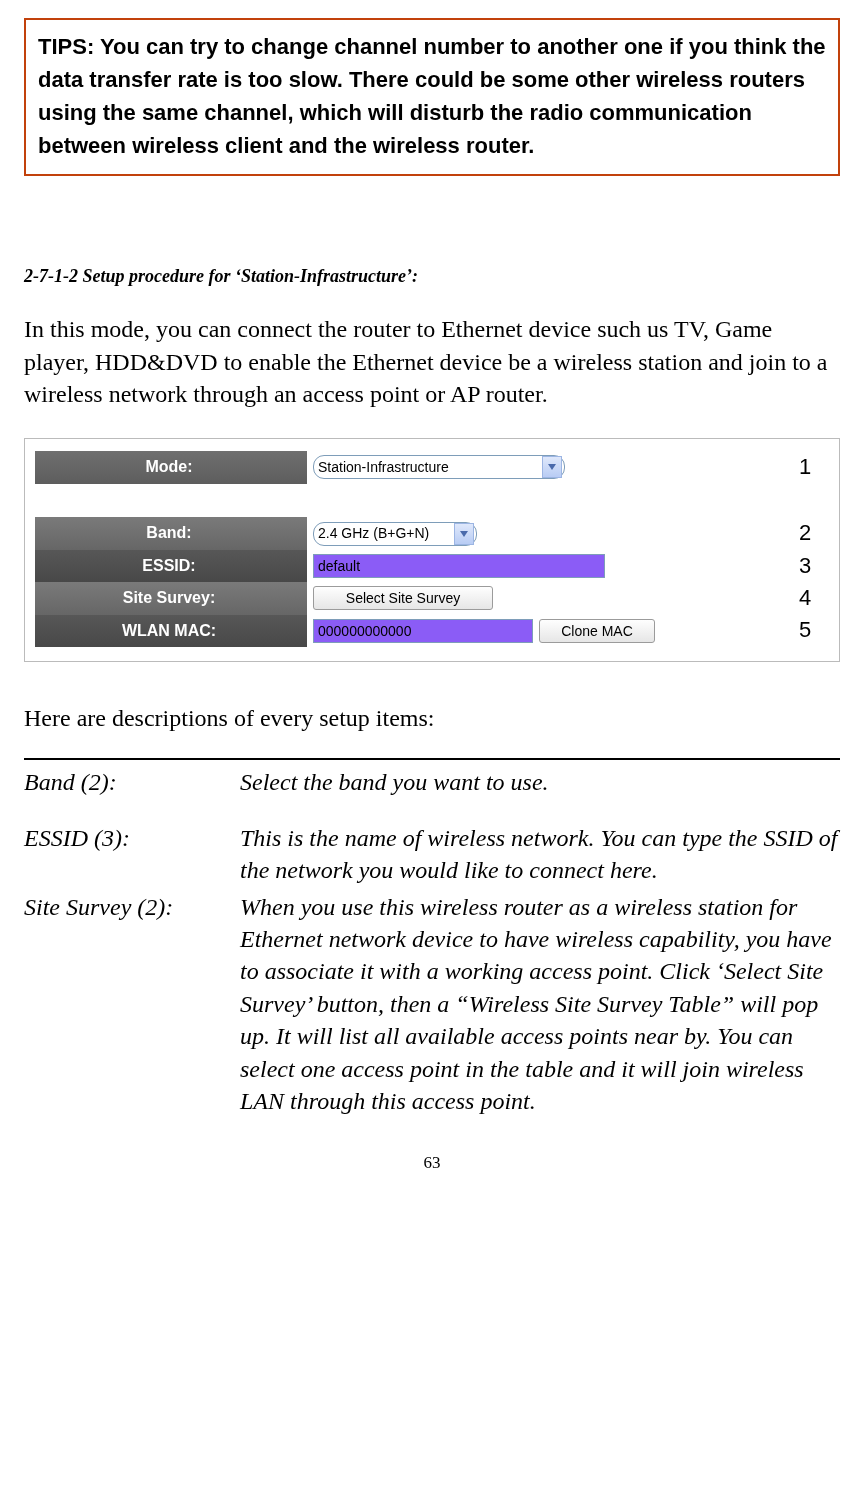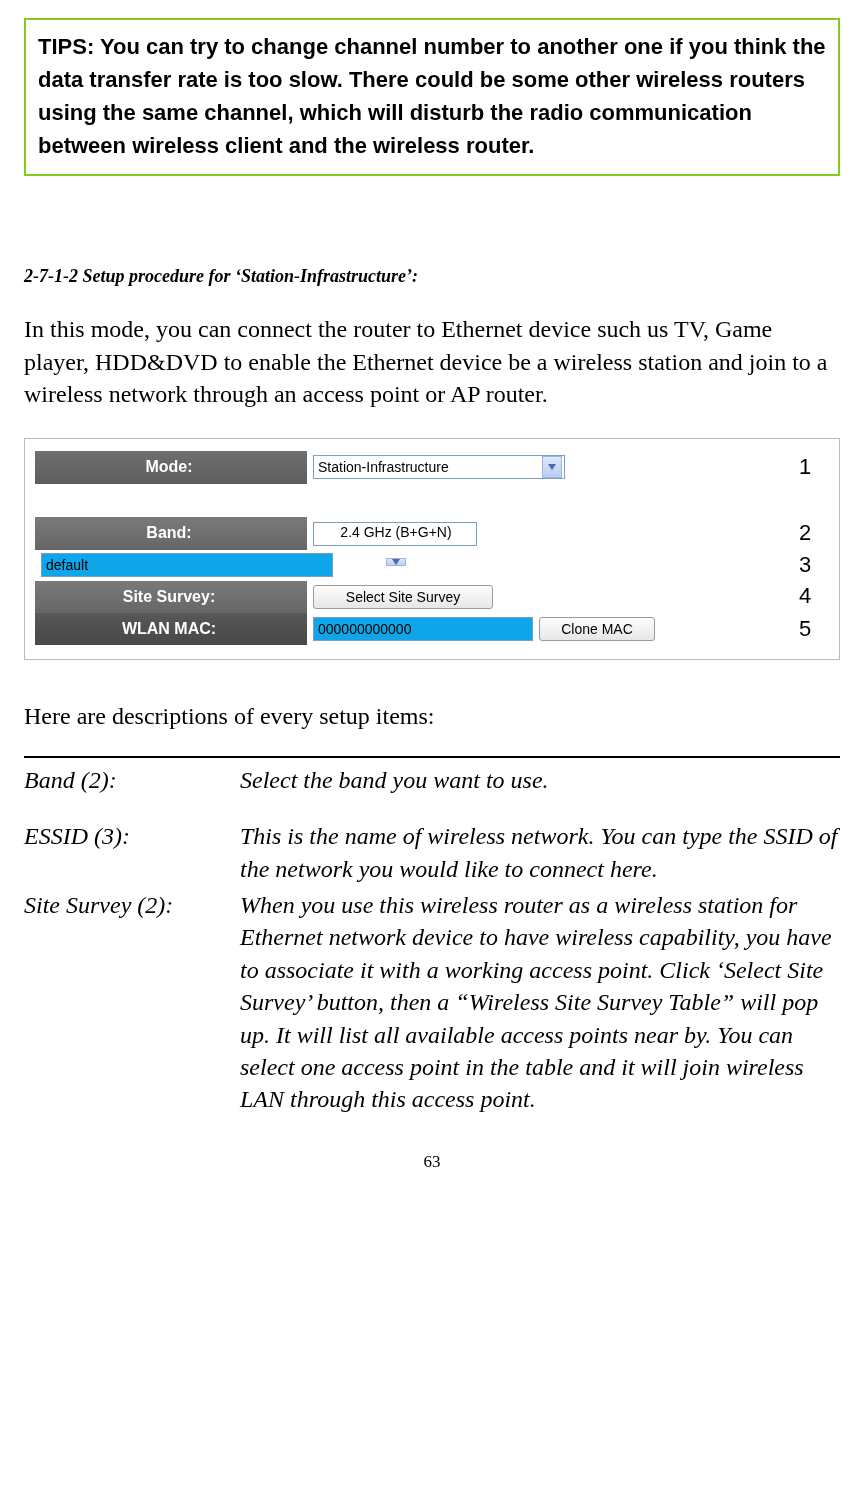--- a/index.html
+++ b/index.html
@@ -6,21 +6,21 @@
       font-family: "Times New Roman", Times, serif;
       font-size: 24px;
       line-height: 1.4;
       margin: 0;
       padding: 18px 24px 12px 24px;
       width: 864px;
       box-sizing: border-box;
       color: #000;
     }
     .tips-box {
-      border: 2px solid #84cc16;
+      border: 2px solid #c2410c;
       padding: 10px 12px 12px 12px;
       font-family: Arial, Helvetica, sans-serif;
       font-size: 22px;
       font-weight: bold;
       line-height: 1.5;
     }
     .section-heading {
       font-family: "Times New Roman", Times, serif;
       font-style: italic;
       font-weight: bold;
@@ -85,33 +85,34 @@
       height: 24px;
       box-sizing: border-box;
       border: 1px solid #7e9db9;
       background: #fff;
     }
     .ctrl-select {
       display: inline-flex;
       align-items: center;
       padding: 0 2px 0 4px;
       gap: 16px;
+      border-radius: 11px;
     }
     .dd-arrow {
       display: inline-flex;
       align-items: center;
       justify-content: center;
       width: 18px; height: 20px;
       background: linear-gradient(to bottom,#dfe8fb,#b8ccf4);
       border: 1px solid #9cb5e3;
     }
     .dd-arrow svg { display: block; }
     .ctrl-input {
       padding: 0 4px;
-      background: #0ea5e9;
+      background: #8b5cf6;
     }
     .ctrl-button {
       background: linear-gradient(to bottom,#fefefe,#e6e6e6);
       border: 1px solid #9b9b9b;
       border-radius: 3px;
       padding: 0 10px;
       display: inline-flex;
       align-items: center;
       justify-content: center;
       height: 24px;
@@ -179,33 +180,34 @@
 
   <div class="ss-row">
     <div class="ss-spacer" style="width:272px; background:#fff;"></div>
     <div style="flex:1;"></div>
     <div style="width:48px;"></div>
   </div>
 
   <div class="ss-row">
     <div class="ss-label band1">Band:</div>
     <div class="ss-controls">
-      <div class="ctrl-select" style="width:164px;flex-direction:column;">
+      <div class="ctrl-select" style="width:164px;">
         <span style="flex:1;">2.4 GHz (B+G+N)</span>
         <span class="dd-arrow">
           <svg width="8" height="6" viewBox="0 0 8 6">
               <path d="M0 0 L8 0 L4 6 Z" fill="#4a6aab"></path>
             </svg>
         </span>
       </div>
     </div>
     <div class="ss-num">2</div>
   </div>
 
   <div class="ss-row">
+    <div class="ss-label band2">ESSID:</div>
     <div class="ss-controls">
       <input class="ctrl-input" style="width: 292px;" value="default">
     </div>
     <div class="ss-num">3</div>
   </div>
 
   <div class="ss-row">
     <div class="ss-label band1">Site Survey:</div>
     <div class="ss-controls">
       <button type="button" class="ctrl-button" style="width:180px;">Select Site Survey</button>

